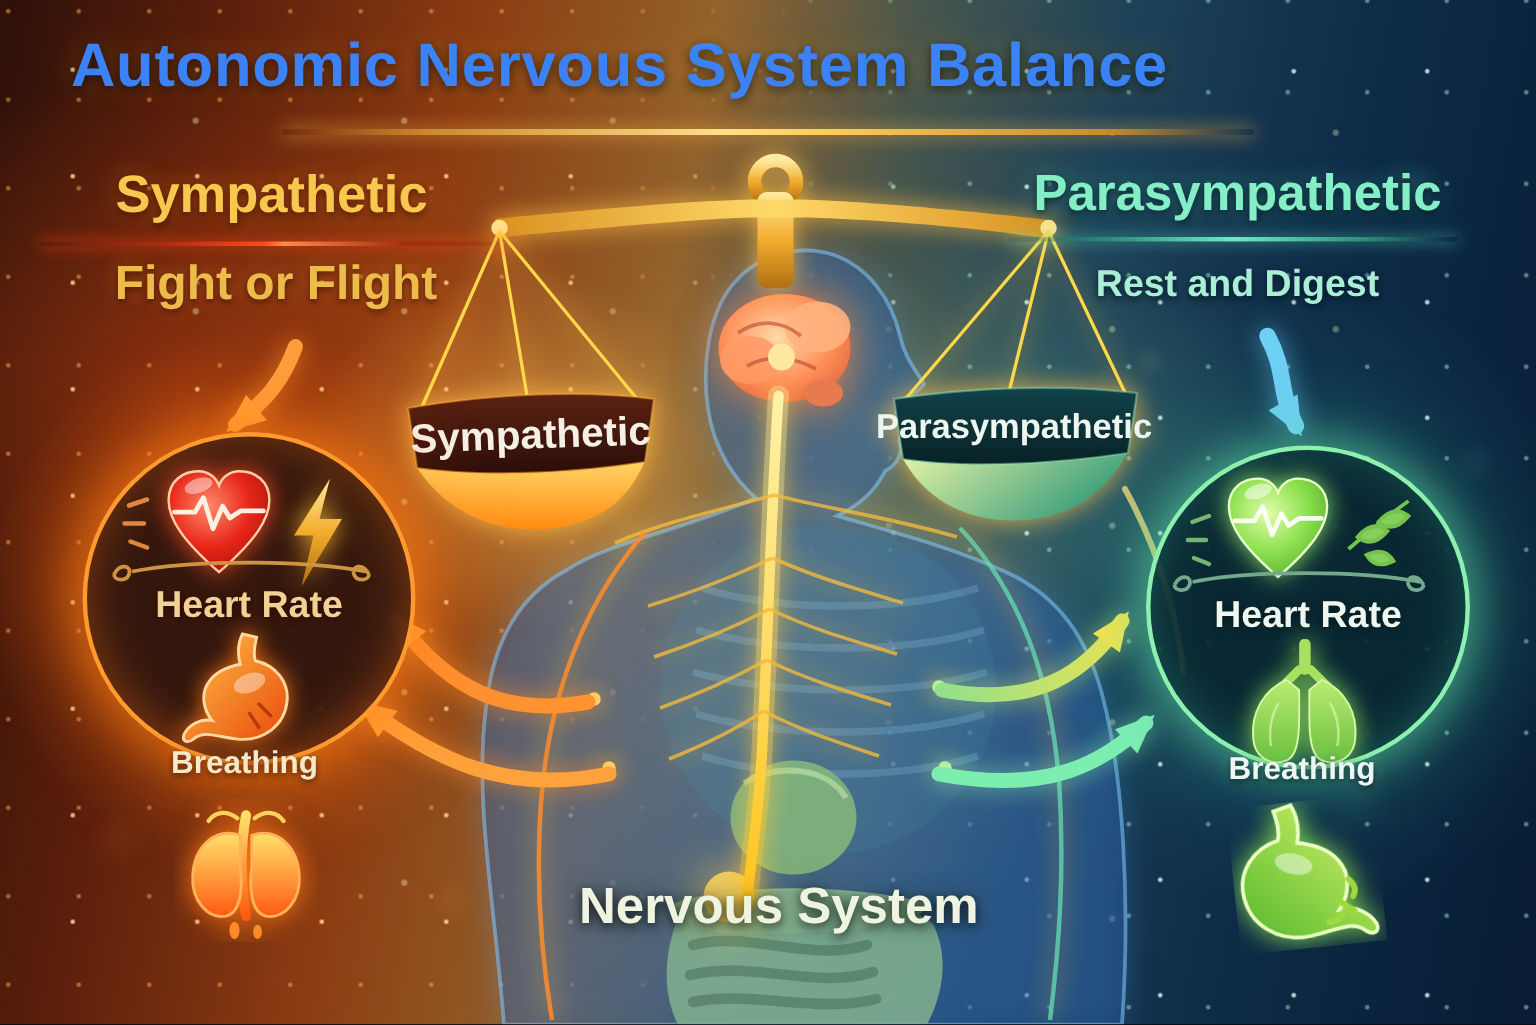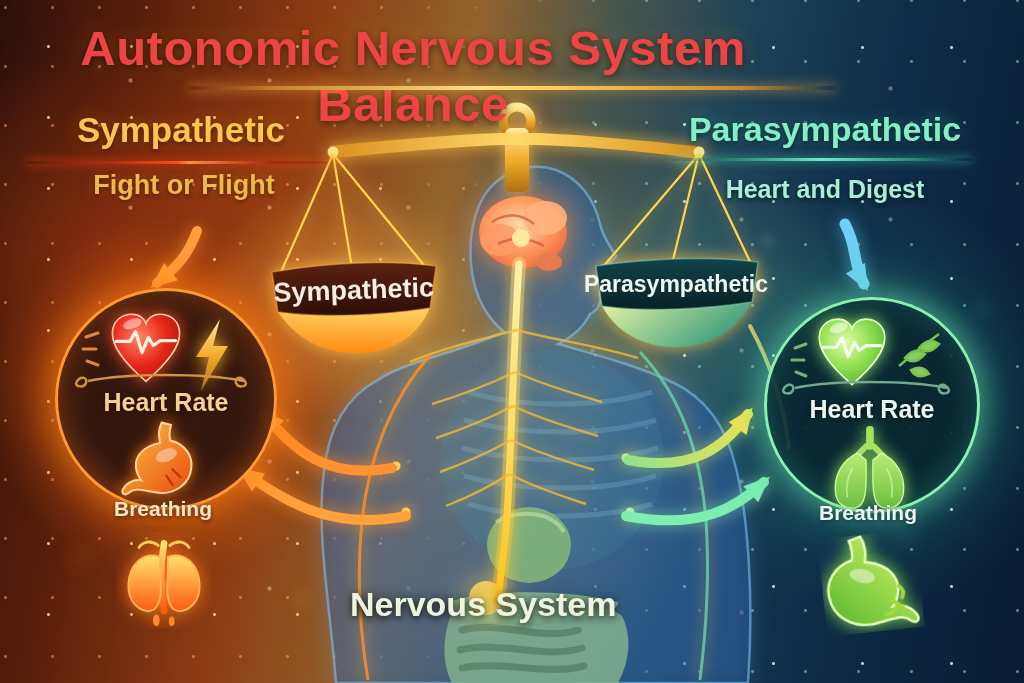--- a/index.html
+++ b/index.html
@@ -46,31 +46,31 @@
       936px 120px 18px 6px rgba(150,240,210,.16),
       980px 305px 14px 4px rgba(120,220,240,.14),
       902px 530px 20px 8px rgba(90,200,180,.14),
       764px 238px 10px 2px rgba(255,240,180,.18),
       250px 122px 16px 5px rgba(255,150,60,.16),
       76px 556px 18px 6px rgba(255,140,50,.18),
       298px 596px 14px 5px rgba(255,160,70,.14);
   }
   .scene{position:absolute; inset:0;}
   .txt{position:absolute; text-align:center; font-weight:bold;}
-  .title{left:0; top:20px; width:826px; font-size:49px; color:#ef4444; letter-spacing:.5px;
+  .title{left:0; top:20px; width:826px; font-size:41px; color:#3b82f6; letter-spacing:.5px;
     text-shadow:0 2px 8px rgba(0,0,0,.65), 0 0 20px rgba(255,190,60,.30);}
   .title-line{position:absolute; left:188px; top:86px; width:648px; height:4px;
     background:linear-gradient(90deg,transparent,#c98a2e 15%,#ffdf8a 45%,#ffcf5a 55%,#c98a2e 85%,transparent);
     box-shadow:0 0 12px rgba(255,180,70,.8); border-radius:2px;}
   .symp-h{left:28px; top:110px; width:306px; font-size:35px; color:#f8c74e;
     text-shadow:0 2px 6px rgba(60,10,0,.8), 0 0 16px rgba(255,150,40,.45);}
   .symp-line{position:absolute; left:26px; top:161px; width:314px; height:3px;
     background:linear-gradient(90deg,transparent,#a82a10 25%,#ff4a1e 48%,#ff8a4a 52%,#a82a10 78%,transparent);
     box-shadow:0 0 10px rgba(255,70,20,.9); border-radius:2px;}
-  .symp-t{left:38px; top:170px; width:292px; font-size:27px; color:#ecbb4a;
+  .symp-t{left:38px; top:170px; width:292px; font-size:32px; color:#ecbb4a;
     text-shadow:0 2px 5px rgba(60,10,0,.8), 0 0 12px rgba(255,160,50,.4);}
   .para-h{left:662px; top:110px; width:326px; font-size:34px; color:#84eec6;
     text-shadow:0 2px 6px rgba(0,20,30,.8), 0 0 16px rgba(90,230,190,.4);}
   .para-line{position:absolute; left:672px; top:158px; width:300px; height:3px;
     background:linear-gradient(90deg,transparent,#2d8a78 22%,#6fe8cc 50%,#2d8a78 80%,transparent);
     box-shadow:0 0 10px rgba(90,230,200,.8); border-radius:2px;}
   .para-t{left:690px; top:175px; width:270px; font-size:25px; color:#abeed6;
     text-shadow:0 2px 5px rgba(0,20,30,.85);}
   .circle{position:absolute; border-radius:50%;}
   .circle.symp{left:55px; top:288px; width:216px; height:216px;
@@ -84,21 +84,21 @@
   .circle svg{position:absolute; left:0; top:0;}
   .breath{font-size:21px;}
   .breath.symp{left:73px; top:497px; width:180px; color:#f6e8c8;
     text-shadow:0 2px 5px rgba(60,10,0,.85), 0 0 12px rgba(255,150,50,.5);}
   .breath.para{left:778px; top:501px; width:180px; color:#eef6f2;
     text-shadow:0 2px 5px rgba(0,20,30,.85), 0 0 10px rgba(120,230,200,.4);}
   .organ{position:absolute;}
   .footer{position:absolute; left:350px; top:582px; text-align:left; font-weight:bold;
     font-size:34px; line-height:1.32; color:#eff3e2;
     text-shadow:0 2px 7px rgba(0,0,0,.75), 0 0 14px rgba(40,60,40,.5);}
-  .footer .l1{color:#eef4df;} .footer .l2{color:#f2f4ec;}
+  .footer .l1{color:#eef4df;margin-left:36px;} .footer .l2{color:#f2f4ec;}
   svg text{font-family:"Liberation Sans", sans-serif; font-weight:bold;}
 </style>
 </head>
 <body>
 
 <div class="canvas">
   <div class="bg"></div>
   <div class="stars left"></div>
   <div class="stars right"></div>
   <div class="bokeh"></div>
@@ -249,21 +249,21 @@
     </g>
   </svg>
 
   <div class="txt title">Autonomic Nervous System Balance</div>
   <div class="title-line"></div>
   <div class="txt symp-h">Sympathetic</div>
   <div class="symp-line"></div>
   <div class="txt symp-t">Fight or Flight</div>
   <div class="txt para-h">Parasympathetic</div>
   <div class="para-line"></div>
-  <div class="txt para-t">Heart and Digest</div>
+  <div class="txt para-t">Rest and Digest</div>
 
   <div class="circle symp">
     <svg width="216" height="216" viewBox="0 0 216 216">
       <defs>
         <radialGradient id="redHeart" cx=".4" cy=".35" r=".8">
             <stop offset="0" stop-color="#ff8a6a"></stop>
             <stop offset=".5" stop-color="#e8271a"></stop>
             <stop offset="1" stop-color="#9c0f08"></stop>
           </radialGradient>
         <linearGradient id="oStomach" x1="0" y1="0" x2="1" y2="1">

